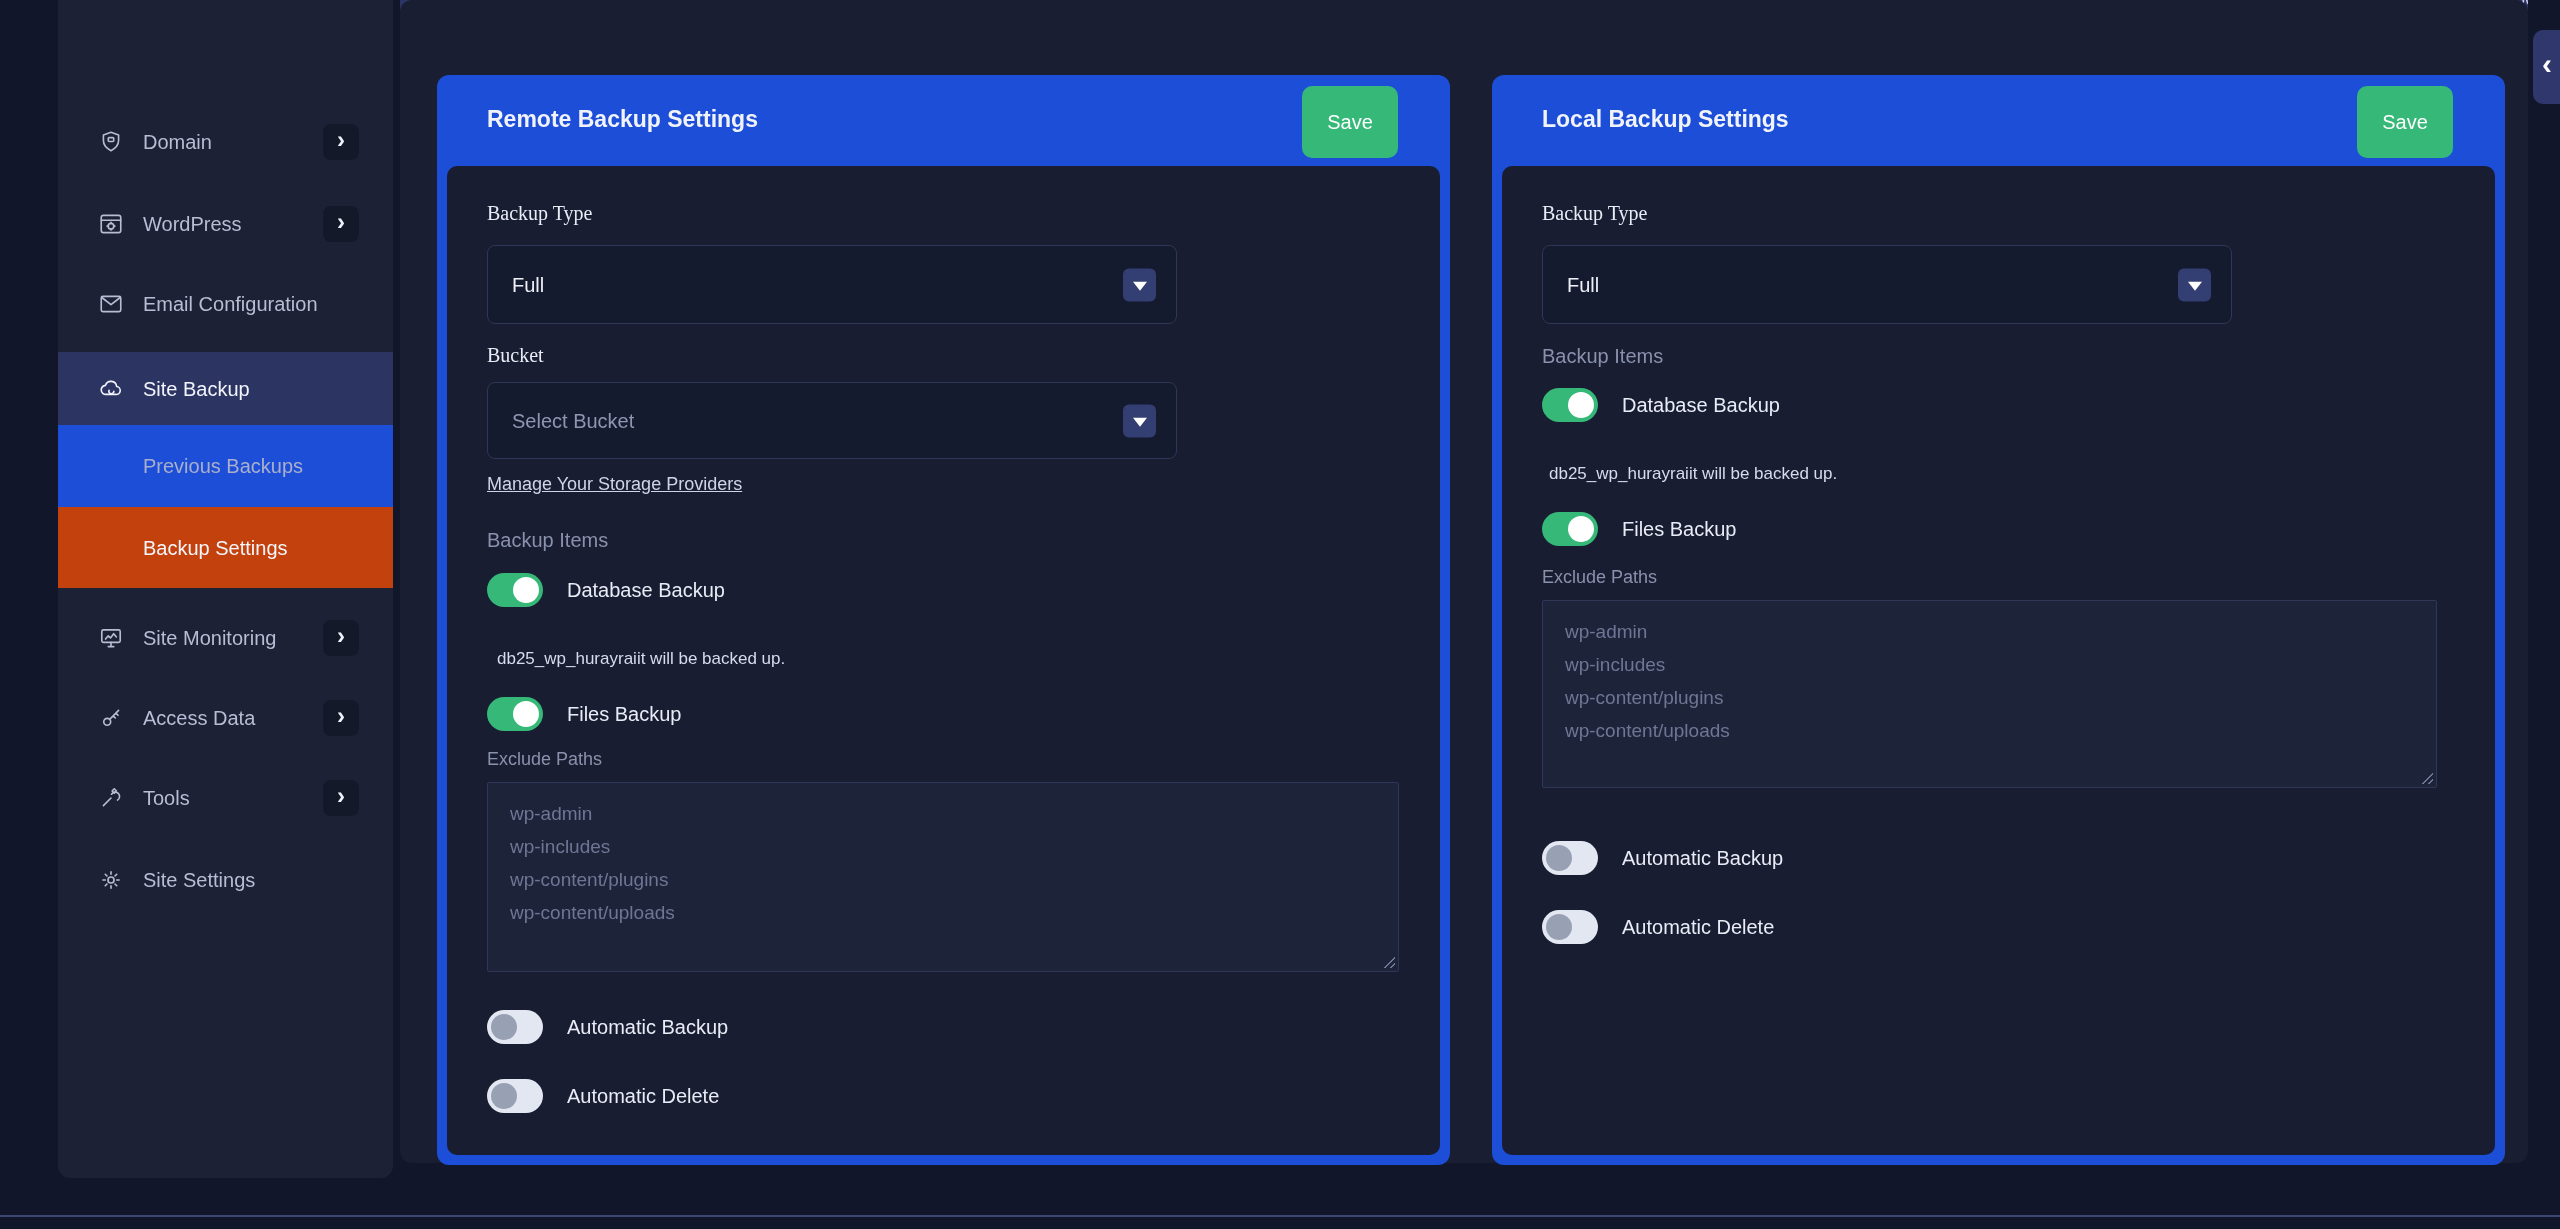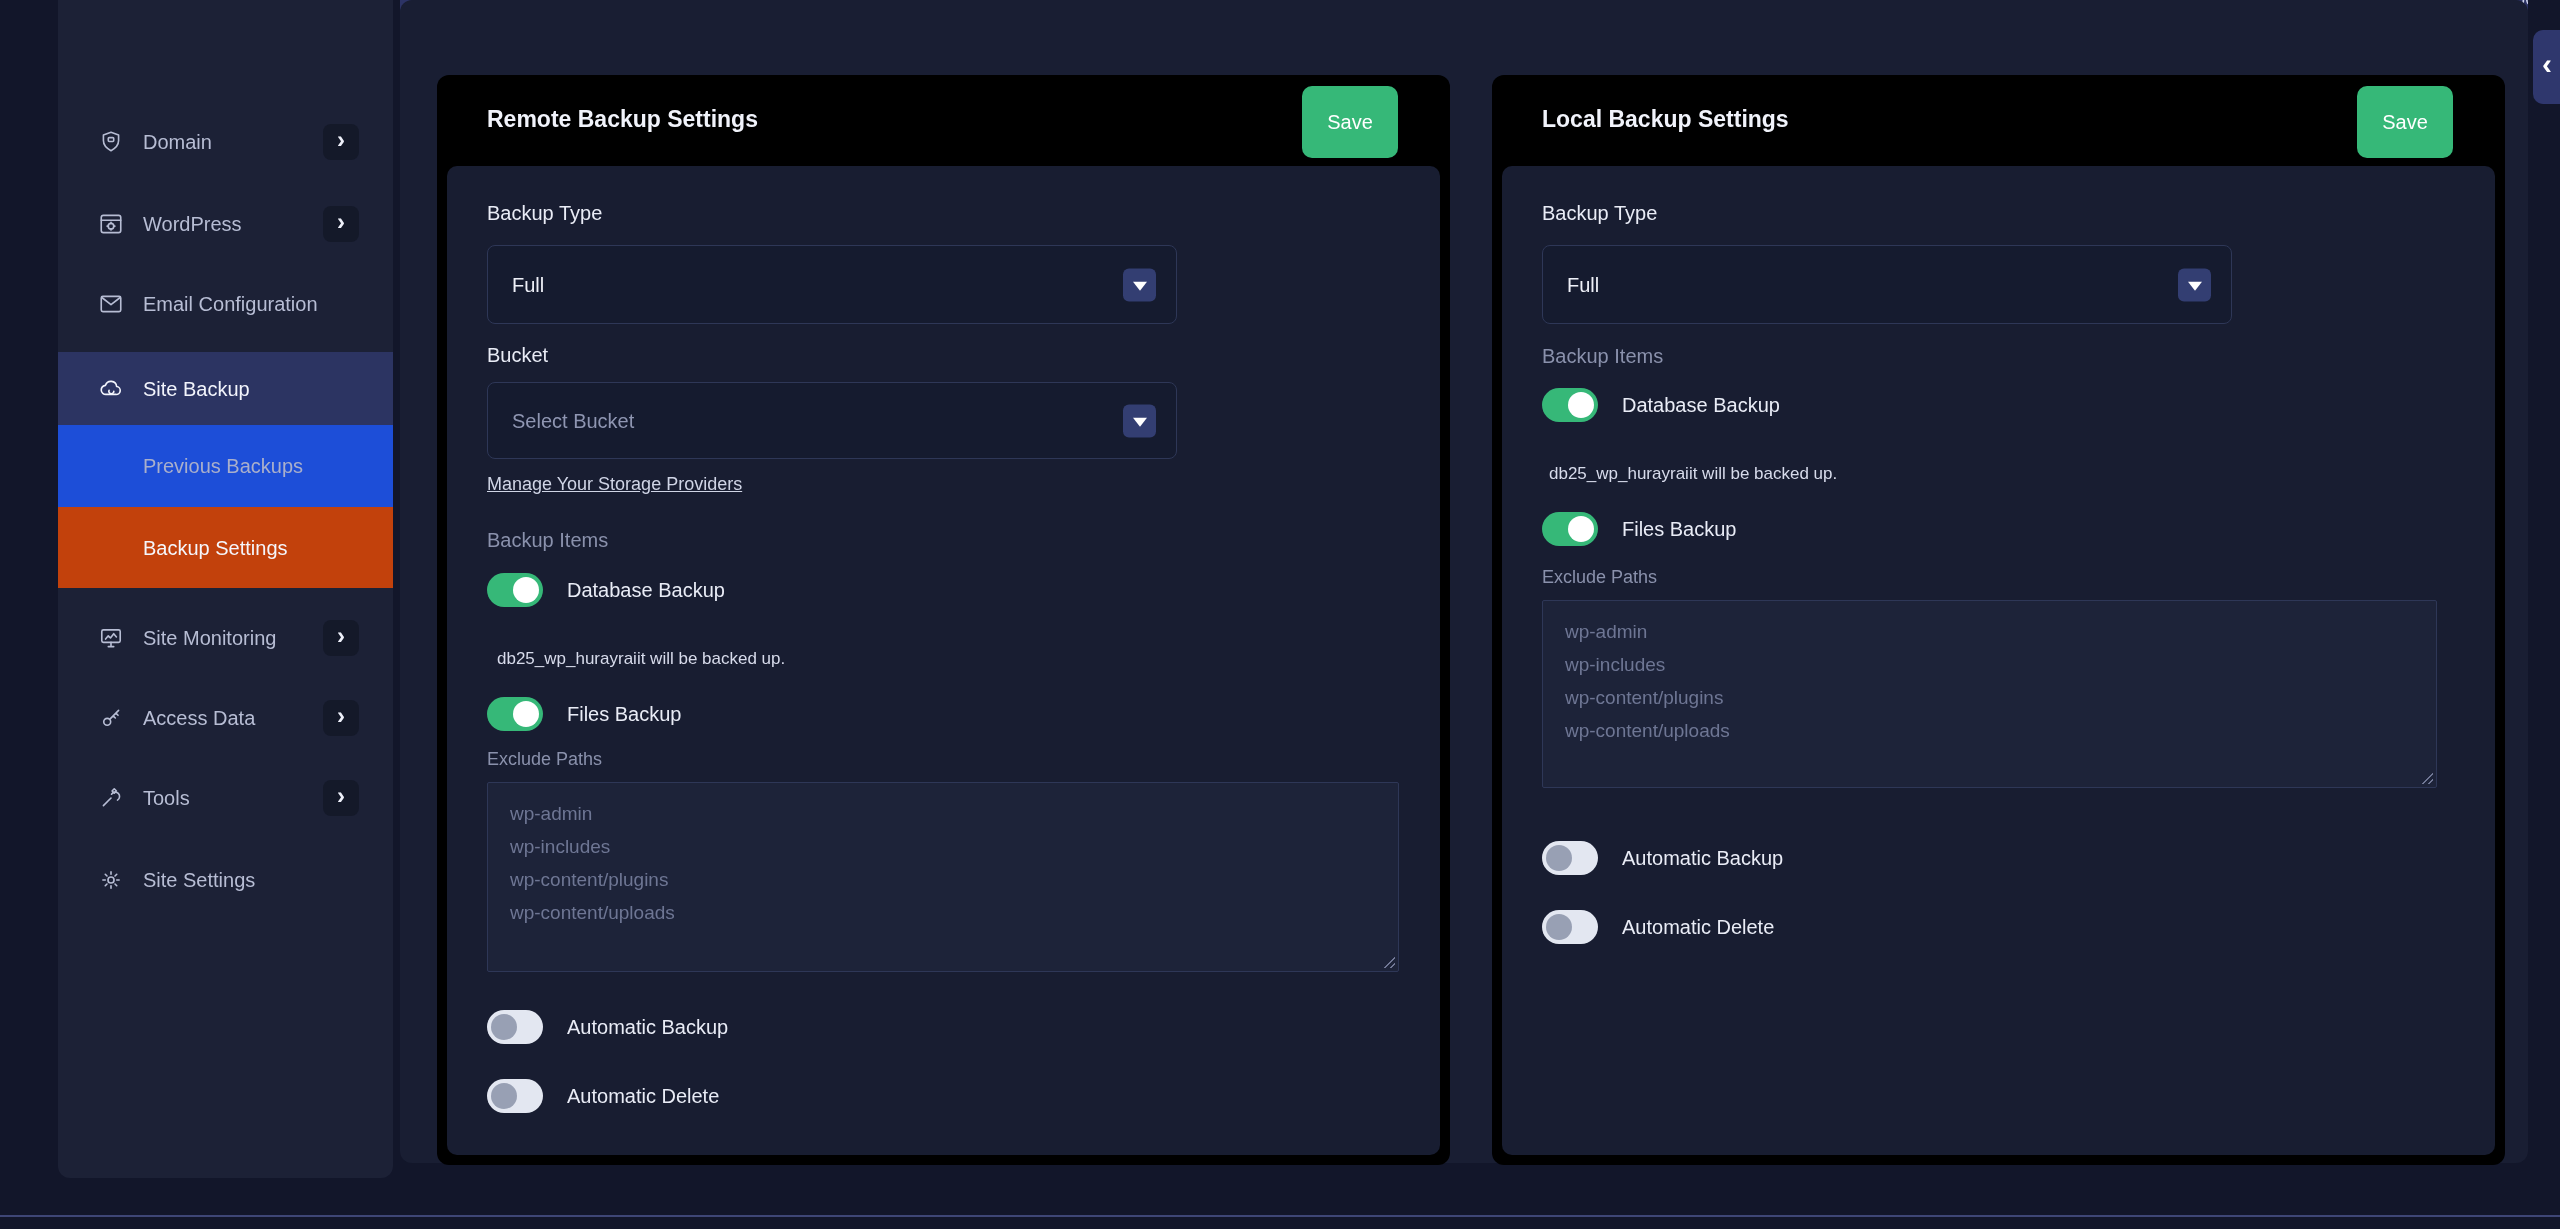--- a/index.html
+++ b/index.html
@@ -30,27 +30,27 @@
   .band-prev{background:#1d4ed8;}
   .band-prev .nlabel{left:85px;color:#a9afcb;}
   .band-set{background:#c2410c;}
   .band-set .nlabel{left:85px;color:#f5f6fc;font-weight:500;}
 
   
   .wrapper{position:absolute;left:400px;top:0;width:2128px;height:1163px;
     background:#191e33;border-radius:12px;}
 
   
-  .card{position:absolute;top:75px;width:1013px;height:1090px;background:#000000;border-radius:12px;}
+  .card{position:absolute;top:75px;width:1013px;height:1090px;background:#1d4ed8;border-radius:12px;}
   .card h2{position:absolute;left:50px;top:31px;margin:0;font-size:23px;font-weight:600;color:#f1f3fb;}
   .save{position:absolute;right:52px;top:11px;width:96px;height:72px;background:#36b878;border:none;
     border-radius:10px;color:#ffffff;font-size:20px;font-family:inherit;cursor:pointer;}
   .panel{position:absolute;left:10px;top:91px;width:993px;height:989px;background:#181d31;border-radius:10px;}
 
-  .flabel{position:absolute;left:40px;font-size:20px;color:#e9ecf6;}
+  .flabel{position:absolute;left:40px;font-size:20px;color:#e9ecf6;font-family:Liberation Serif, serif;}
   .mlabel{position:absolute;left:40px;font-size:20px;color:#8a91ac;}
   .slabel{position:absolute;left:40px;font-size:18px;color:#8a91ac;}
 
   .field{position:absolute;left:40px;width:688px;height:77px;background:#151b2f;
     border:1px solid #2e3757;border-radius:8px;cursor:pointer;}
   .field .fval{position:absolute;left:24px;top:50%;transform:translateY(-50%);font-size:20px;color:#eef0f8;}
   .field .fph{color:#8f96b2;}
   .caret{position:absolute;right:20px;top:50%;transform:translateY(-50%);width:33px;height:33px;
     background:#333e72;border-radius:6px;}
   .caret::after{content:"";position:absolute;left:50%;top:50%;transform:translate(-50%,-30%);

